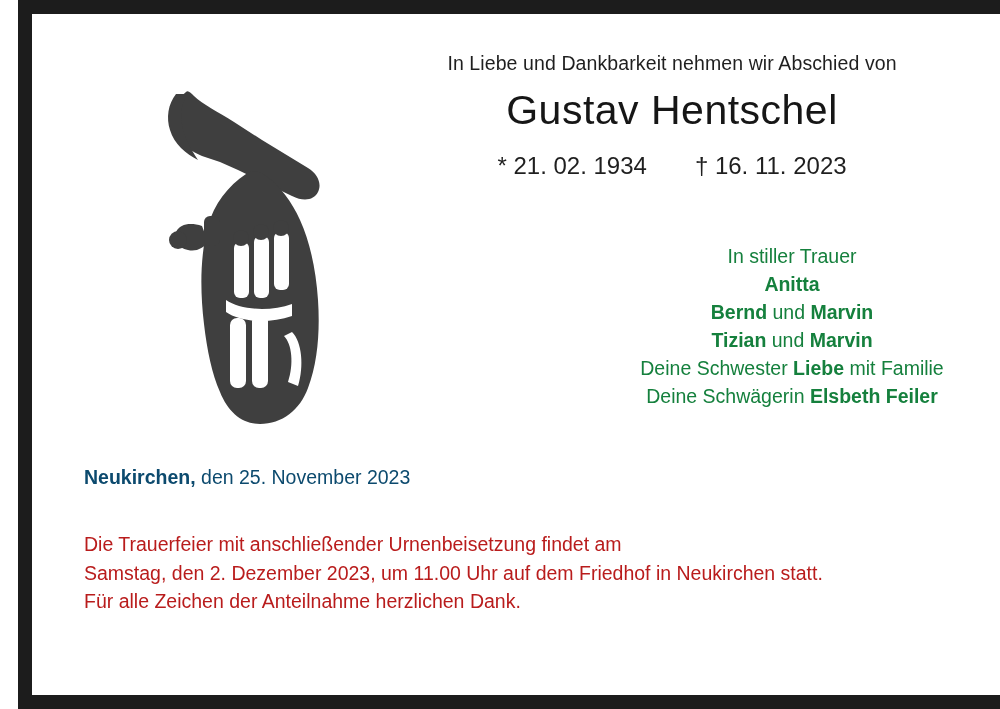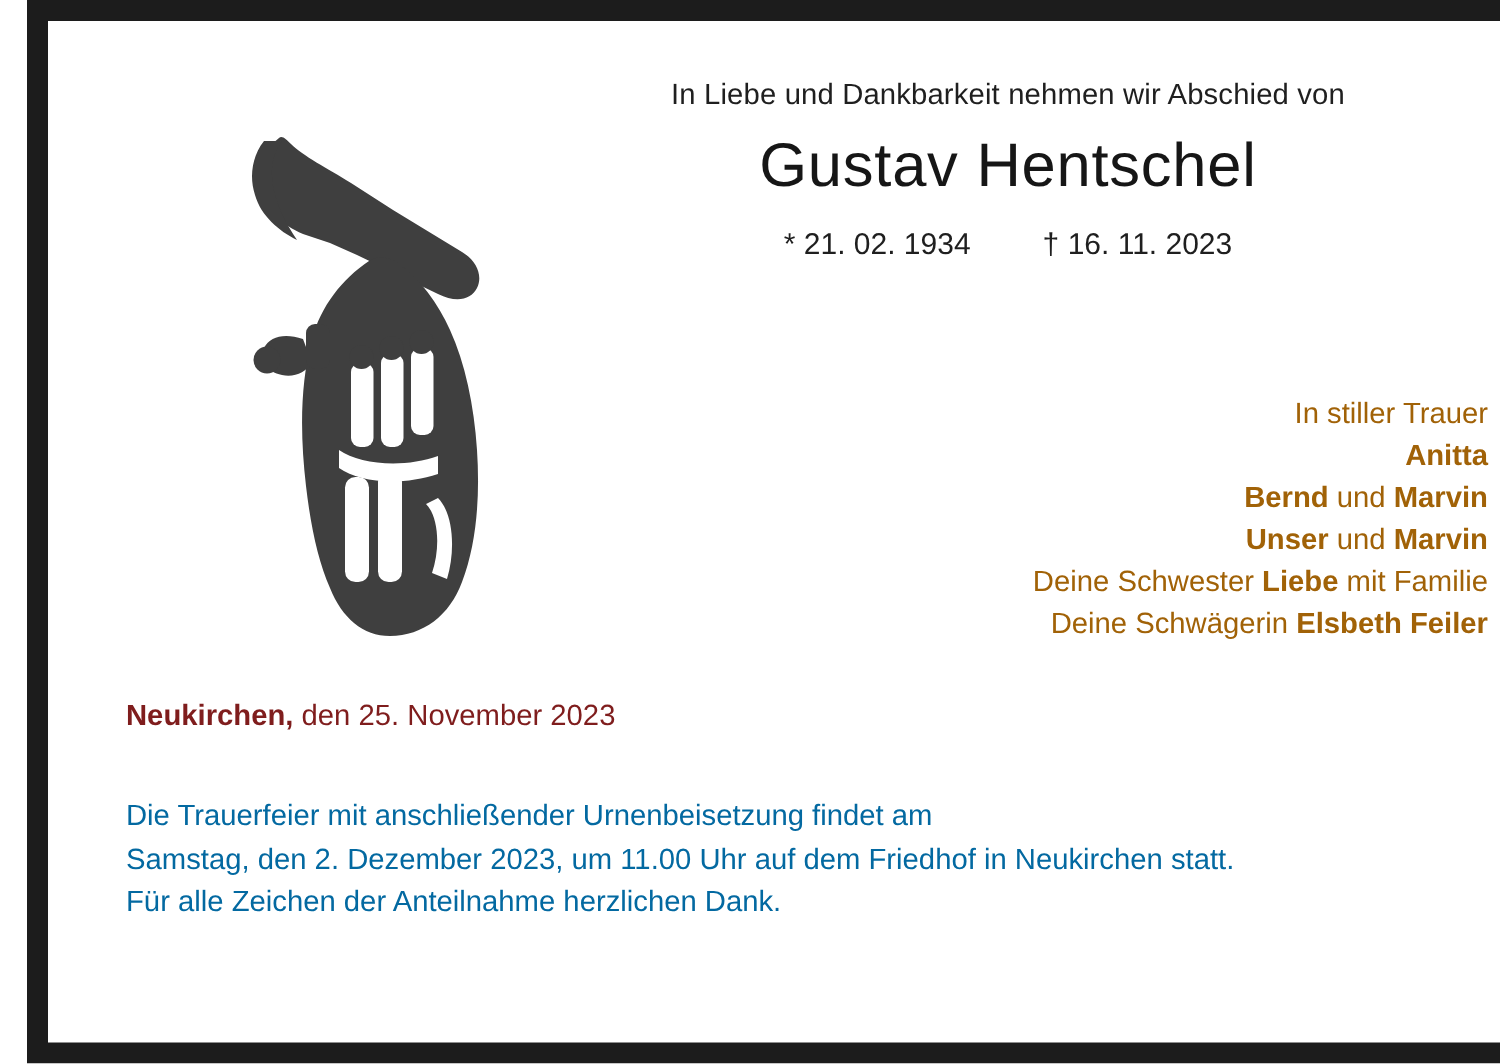--- a/index.html
+++ b/index.html
@@ -54,58 +54,58 @@
   .name {
     margin-top: 14px;
     font-size: 41px;
     color: #161616;
     letter-spacing: 0.5px;
     font-weight: 400;
     line-height: 1.05;
   }
   .dates {
     margin-top: 20px;
-    font-size: 20px;
+    font-size: 24px;
     color: #1f1f1f;
   }
   .dates .birth { margin-right: 48px; }
 
   
   .mourners {
     position: absolute;
     left: 560px;
-    top: 248px;
+    top: 228px;
     width: 400px;
-    text-align: right;
+    text-align: center;
     font-size: 19.5px;
     line-height: 1.44;
-    color: #a16207;
+    color: #15803d;
   }
   .mourners .row { white-space: nowrap; }
   .mourners b { font-weight: 700; }
 
   
   .placeline {
     position: absolute;
     left: 52px;
     top: 452px;
     font-size: 19.5px;
-    color: #7f1d1d;
+    color: #0c4a6e;
   }
   .placeline b { font-weight: 700; }
 
   
   .body-text {
     position: absolute;
     left: 52px;
     top: 516px;
     width: 890px;
     font-size: 19.5px;
     line-height: 1.47;
-    color: #0369a1;
+    color: #b91c1c;
   }
   .body-text .line { white-space: nowrap; }
 </style>
 </head>
 <body>
 
 <div class="page">
   <div class="card">
 
     <div class="tuba">
@@ -165,21 +165,21 @@
       <div class="dates">
         <span class="birth">* 21. 02. 1934</span><span class="death">† 16. 11. 2023</span>
       </div>
     </div>
 
     <div class="mourners">
       <div class="row">In stiller Trauer</div>
       <div id="mourners-list">
           <div class="row"><b>Anitta</b></div>
           <div class="row"><b>Bernd</b><span> und </span><b>Marvin</b></div>
-          <div class="row"><b>Unser</b><span> und </span><b>Marvin</b></div>
+          <div class="row"><b>Tizian</b><span> und </span><b>Marvin</b></div>
           <div class="row"><span>Deine Schwester </span><b>Liebe</b><span> mit Familie</span></div>
           <div class="row"><span>Deine Schwägerin </span><b>Elsbeth Feiler</b></div>
         </div>
     </div>
 
     <div class="placeline">
       <b>Neukirchen,</b><span> den 25. November 2023</span>
     </div>
 
     <div class="body-text" id="body-text">

